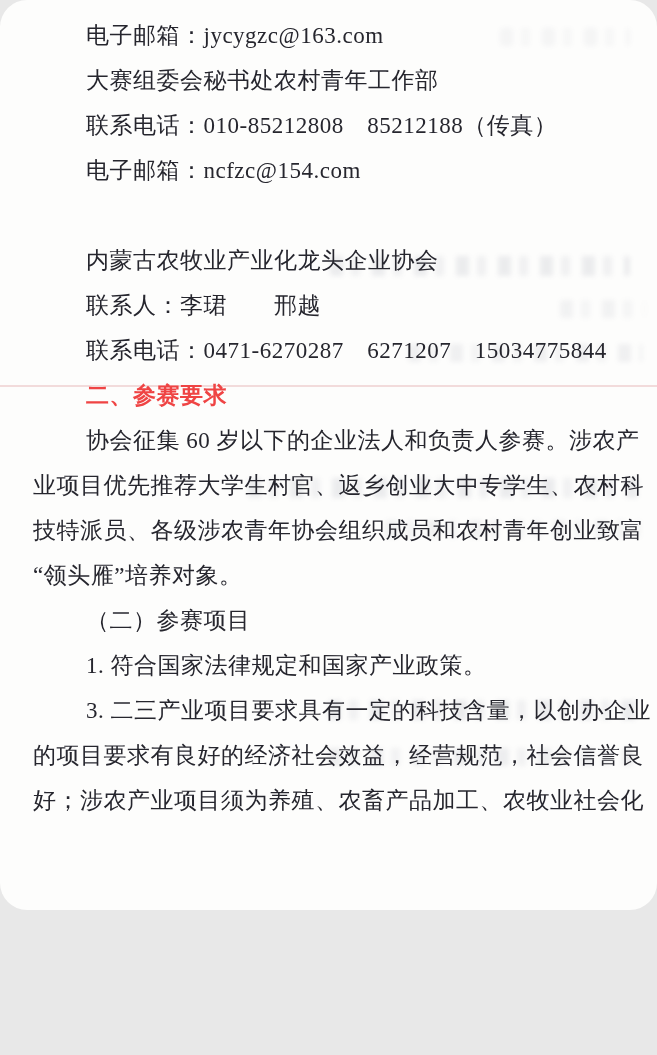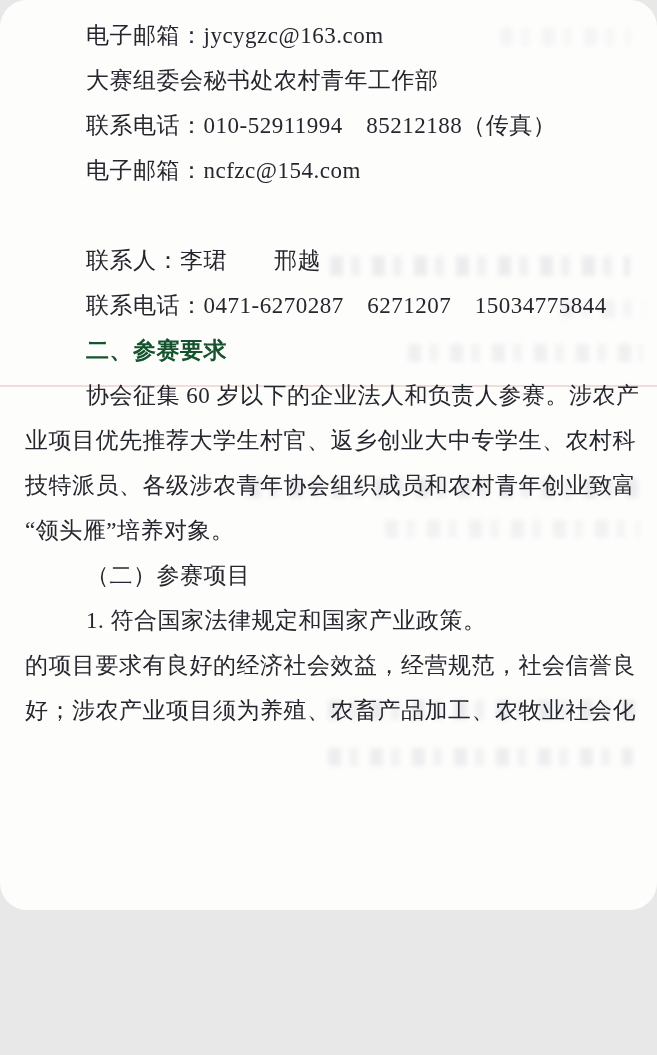--- a/index.html
+++ b/index.html
@@ -27,23 +27,23 @@
   .line {
     height: 45px;
     display: flex;
     align-items: center;
     font-size: 23px;
     letter-spacing: 0.5px;
     white-space: pre;
     color: #26262e;
   }
   .line.indent { padding-left: 86px; }
-  .line.flush  { padding-left: 25px; }
+  .line.flush  { padding-left: 33px; }
   .line.blank  { }
-  .line.heading { font-weight: 700; color: #14532d; }
+  .line.heading { font-weight: 700; color: #ef4444; }
   .page-number {
     position: absolute;
     top: 1008px;
     left: 0;
     width: 100%;
     text-align: center;
     font-size: 19px;
     letter-spacing: 7px;
     color: #2c2c38;
   }
@@ -83,31 +83,33 @@
       <div class="ghost" style="left: 328px; top: 700px; width: 315px; height: 20px; opacity: 0.22;"></div>
       <div class="ghost" style="left: 328px; top: 748px; width: 305px; height: 18px; opacity: 0.2;"></div>
       <div class="ghost" style="left: 165px; top: 932px; width: 150px; height: 16px; opacity: 0.1;"></div>
     </div>
 
   <div class="pink-line" style="top: 385px;"></div>
 
   <div class="body-lines">
       <div class="line indent">电子邮箱：jycygzc@163.com</div>
       <div class="line indent">大赛组委会秘书处农村青年工作部</div>
-      <div class="line indent">联系电话：010-52911994　85212188（传真）</div>
+      <div class="line indent">联系电话：010-85212808　85212188（传真）</div>
       <div class="line indent">电子邮箱：ncfzc@154.com</div>
       <div class="line blank"></div>
+      <div class="line indent">内蒙古农牧业产业化龙头企业协会</div>
       <div class="line indent">联系人：李珺　　邢越</div>
       <div class="line indent">联系电话：0471-6270287　6271207　15034775844</div>
       <div class="line indent heading">二、参赛要求</div>
       <div class="line indent">协会征集 60 岁以下的企业法人和负责人参赛。涉农产</div>
       <div class="line flush">业项目优先推荐大学生村官、返乡创业大中专学生、农村科</div>
       <div class="line flush">技特派员、各级涉农青年协会组织成员和农村青年创业致富</div>
       <div class="line flush">“领头雁”培养对象。</div>
       <div class="line indent">（二）参赛项目</div>
       <div class="line indent">1. 符合国家法律规定和国家产业政策。</div>
+      <div class="line indent">3. 二三产业项目要求具有一定的科技含量，以创办企业</div>
       <div class="line flush">的项目要求有良好的经济社会效益，经营规范，社会信誉良</div>
       <div class="line flush">好；涉农产业项目须为养殖、农畜产品加工、农牧业社会化</div>
     </div>
 
   <div class="page-number">- 3 -</div>
 
 </div>
 
 </body></html>

